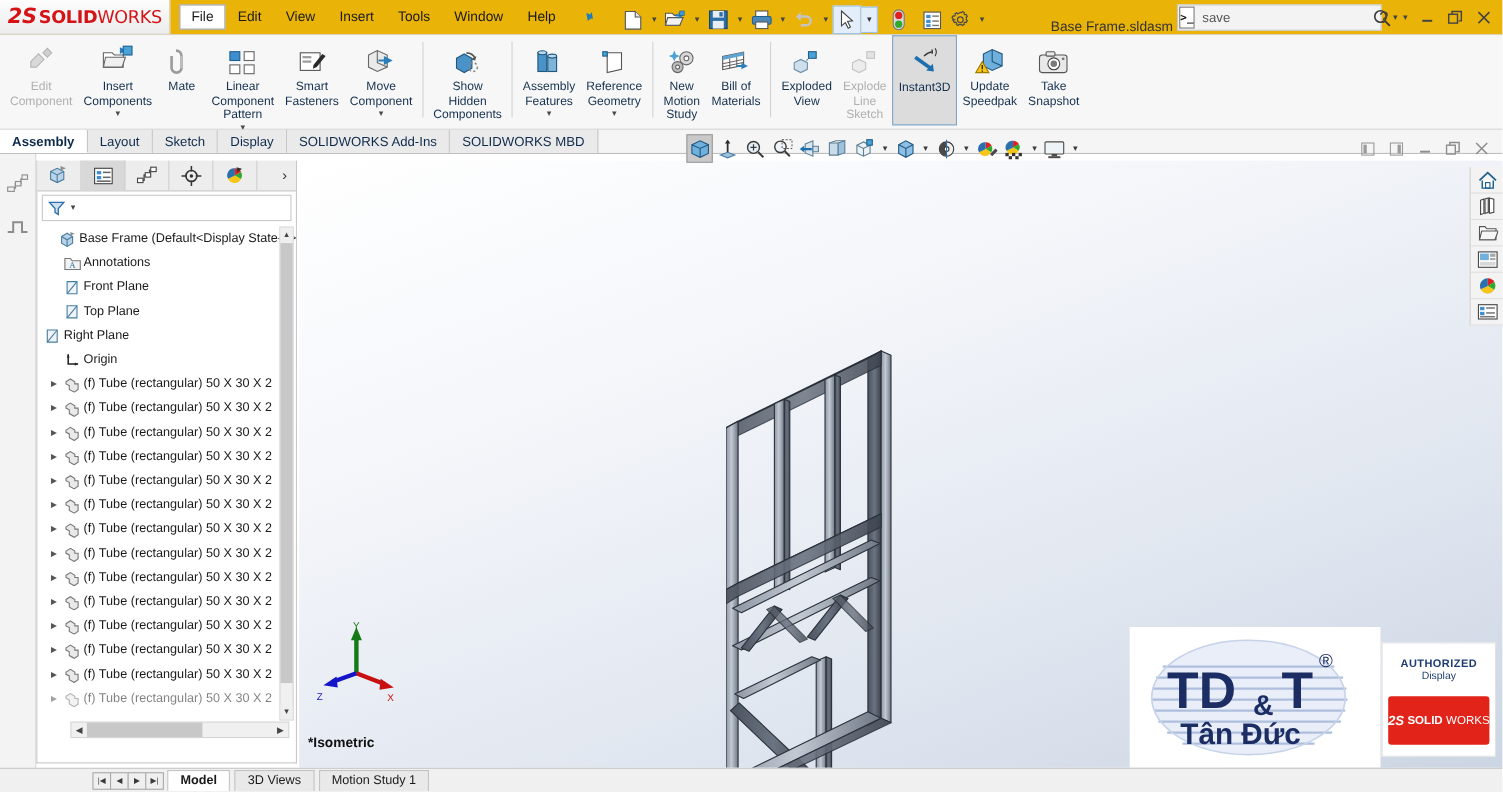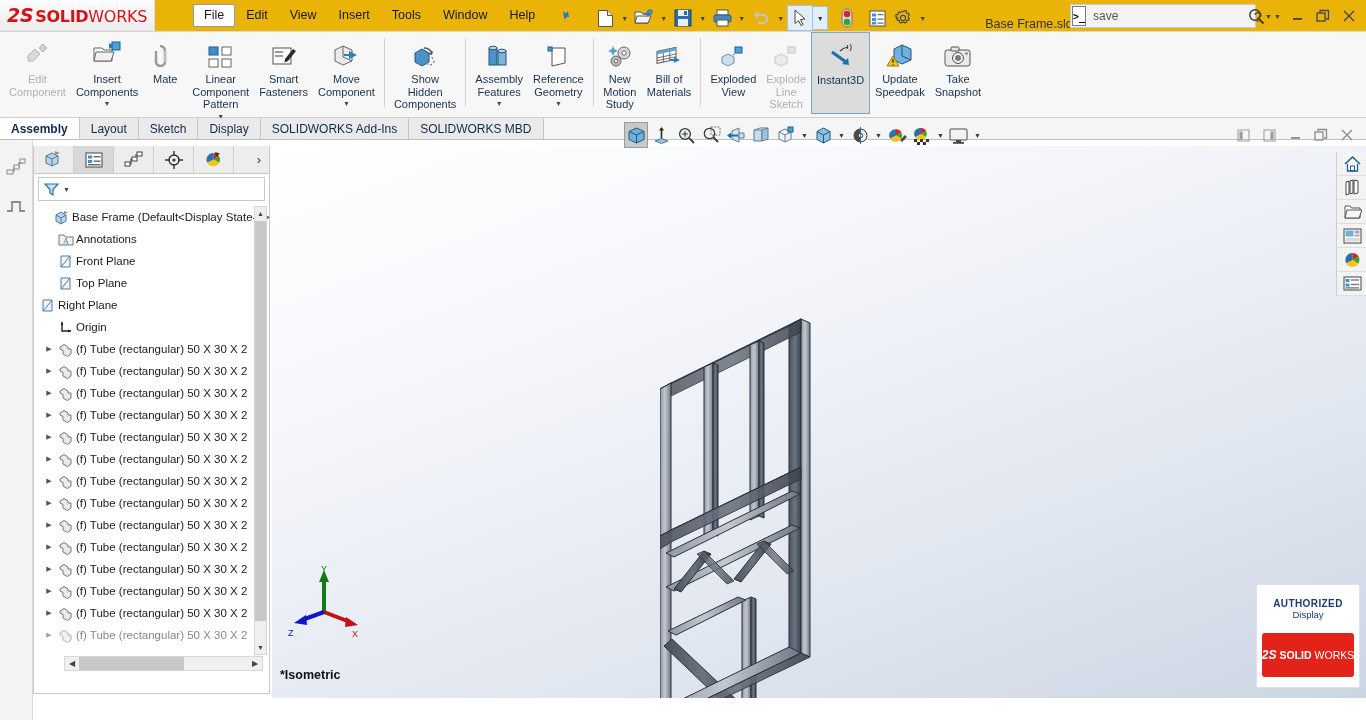--- a/index.html
+++ b/index.html
@@ -27,21 +27,21 @@
     box-shadow: inset 0 -1px 0 #e3e3e3;
   }
   .sw-logo-txt {
     font-size: 17px; letter-spacing: -0.3px; white-space: nowrap;
     font-family: "DejaVu Sans", sans-serif;
   }
   .sw-ds { color: #d51317; font-weight: bold; font-style: italic; font-size: 19px; margin-right:2px;}
   .sw-solid { color: #d51317; font-weight: bold; font-size: 16px; }
   .sw-works { color: #d51317; font-weight: normal; font-size: 16px; }
 
-  .menubar { display: flex; align-items: center; margin-left: 38px; height: 32px; }
+  .menubar { display: flex; align-items: center; margin-left: 8px; height: 32px; }
   .menu-item {
     font-size: 12.5px; color: #1a1a1a; padding: 4px 11px; cursor: default;
     line-height: 15px;
   }
   .menu-item.boxed { border: 1px solid #9a9a9a; background: #fff; padding: 3px 10px; }
   .pin-icon { margin-left: 10px; color: #1c7cc0; font-size: 15px; transform: rotate(35deg); }
 
   .qa-toolbar { display: flex; align-items: center; margin-left: 22px; gap: 0px; }
   .qa-btn {
     width: 26px; height: 26px; display: flex; align-items: center; justify-content: center;
@@ -1076,20 +1076,34 @@
       <path d="M40 52 L66 62" stroke="#c81010" stroke-width="4"></path>
       <path d="M74 65 L62 57 L61 67 Z" fill="#c81010"></path>
       <path d="M40 52 L18 60" stroke="#1414c8" stroke-width="4"></path>
       <path d="M10 63 L22 55 L23 65 Z" fill="#1414c8"></path>
       <text x="37" y="12" font-size="9" fill="#157a15" font-family="Liberation Sans, sans-serif">Y</text>
       <text x="68" y="77" font-size="9" fill="#c81010" font-family="Liberation Sans, sans-serif">X</text>
       <text x="4" y="76" font-size="9" fill="#1414c8" font-family="Liberation Sans, sans-serif">Z</text>
     </svg>
     <div class="isoLabel">*Isometric</div>
 
+    <div class="tdt-logo">
+      <svg width="212" height="116" viewBox="0 0 212 116">
+        <ellipse cx="100" cy="58" rx="88" ry="52" fill="#e9eef8"></ellipse>
+        <g stroke="#aebfdd" stroke-width="2.1">
+          <path d="M22 30h156M16 40h170M13 50h176M12 60h178M14 70h174M18 80h166M26 90h150M40 100h120"></path>
+        </g>
+        <ellipse cx="100" cy="58" rx="88" ry="52" fill="none" stroke="#c6d3e8" stroke-width="1.5"></ellipse>
+        <text x="26" y="68" font-size="47" font-weight="bold" fill="#1b2d63" font-family="Liberation Sans, sans-serif">TD</text>
+        <text x="104" y="74" font-size="26" font-weight="bold" fill="#1b2d63" font-family="Liberation Sans, sans-serif">&amp;</text>
+        <text x="130" y="68" font-size="47" font-weight="bold" fill="#1b2d63" font-family="Liberation Sans, sans-serif">T</text>
+        <text x="164" y="30" font-size="17" fill="#1b2d63" font-family="Liberation Sans, sans-serif">®</text>
+        <text x="38" y="100" font-size="27" font-weight="bold" fill="#1b2d63" font-family="Liberation Sans, sans-serif">Tân Đức</text>
+      </svg>
+    </div>
 
     <div class="reseller">
       <div class="res-top">
         <div class="res-a">AUTHORIZED</div>
         <div class="res-b">Display</div>
       </div>
       <div class="res-red">
         <span class="d">2S</span>
         <span class="s">SOLID</span>
         <span class="w">WORKS</span>
@@ -1141,14 +1155,25 @@
           <rect x="1" y="2" width="17" height="13" fill="#fff" stroke="#444"></rect>
           <rect x="2.5" y="4" width="4" height="3" fill="#3f8fd0"></rect>
           <rect x="2.5" y="8.5" width="4" height="3" fill="#3f8fd0"></rect>
           <rect x="8" y="4.3" width="8" height="1.4" fill="#777"></rect>
           <rect x="8" y="8.8" width="8" height="1.4" fill="#777"></rect>
           <rect x="2.5" y="12.2" width="13.5" height="1.4" fill="#777"></rect>
         </svg>
     </div>
   </div>
 
+  <div class="statusbar">
+    <div class="nav-btns">
+      <div class="nb">|◀</div>
+      <div class="nb">◀</div>
+      <div class="nb">▶</div>
+      <div class="nb">▶|</div>
+    </div>
+    <div class="stab active">Model</div>
+    <div class="stab">3D Views</div>
+    <div class="stab">Motion Study 1</div>
+  </div>
 
 </div>
 
 </body></html>

